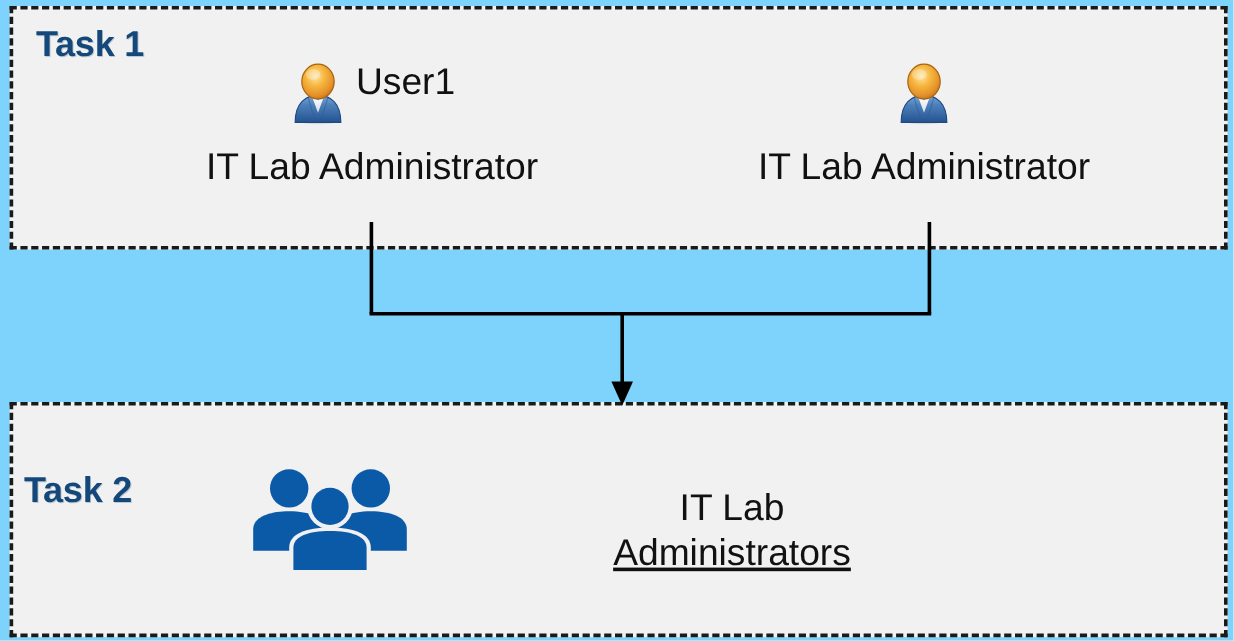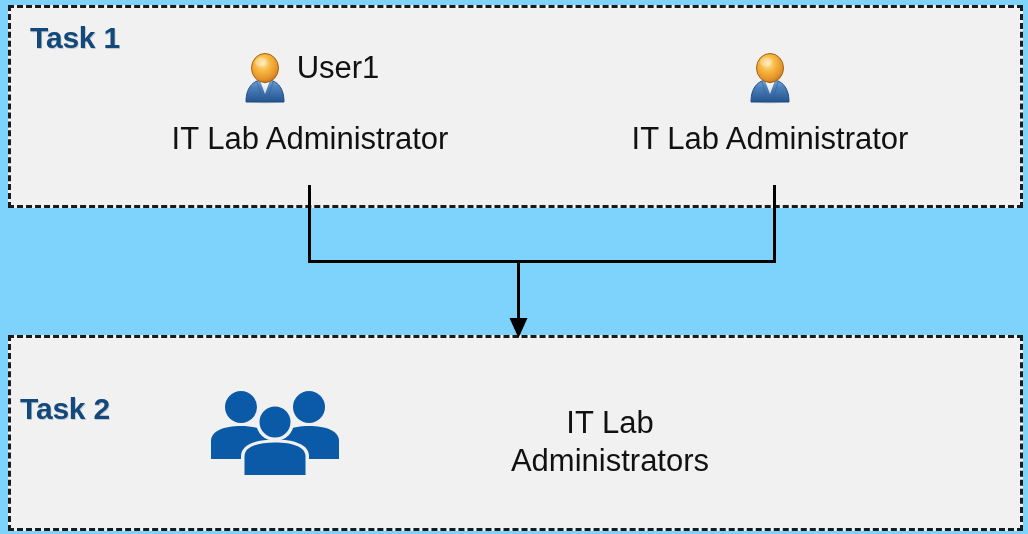--- a/index.html
+++ b/index.html
@@ -83,21 +83,21 @@
   .group-icon { display: block; width: 140px; height: 95px; flex: 0 0 140px; }
   #group-label {
     flex: 1 1 auto;
     text-align: center;
     color: #111111;
     font-size: 31px;
     line-height: 1.22;
     padding-right: 30px;
   }
   #group-label .l1 { display: block; }
-  #group-label .l2 { display: block; }
+  #group-label .l2 { display: block; text-decoration: underline; }
 
   
   #connector {
     position: absolute;
     left: 0;
     top: 0;
     width: 1028px;
     height: 534px;
     pointer-events: none;
   }

